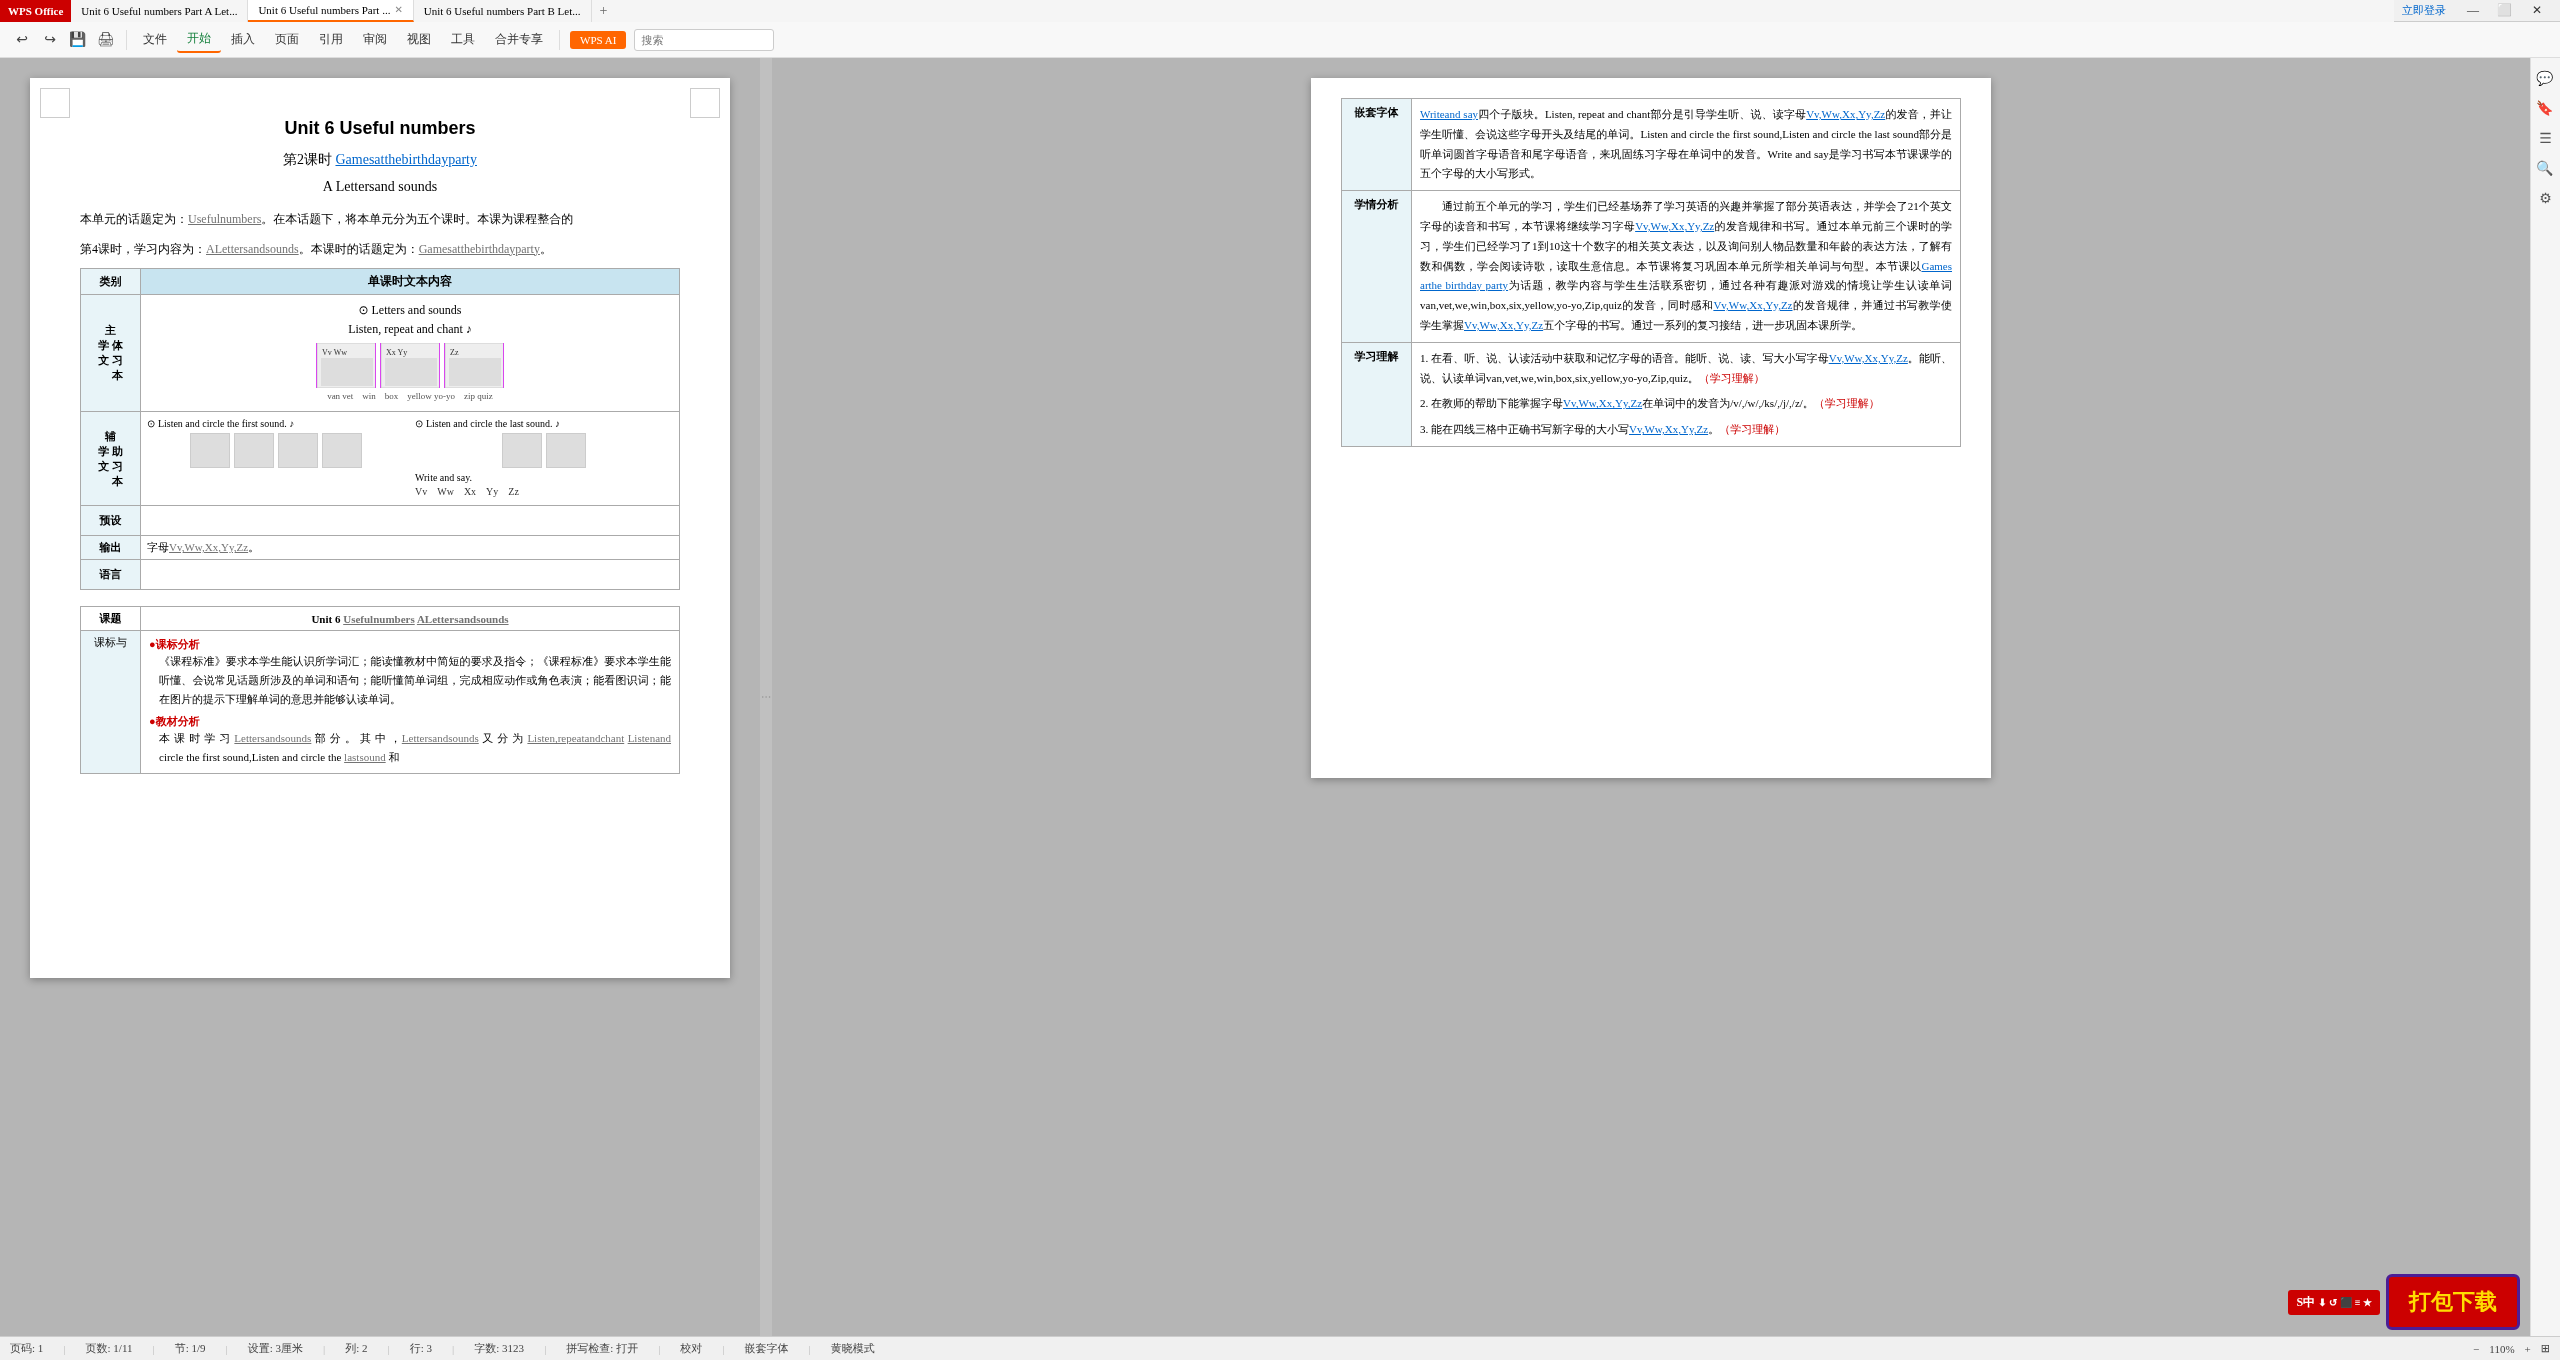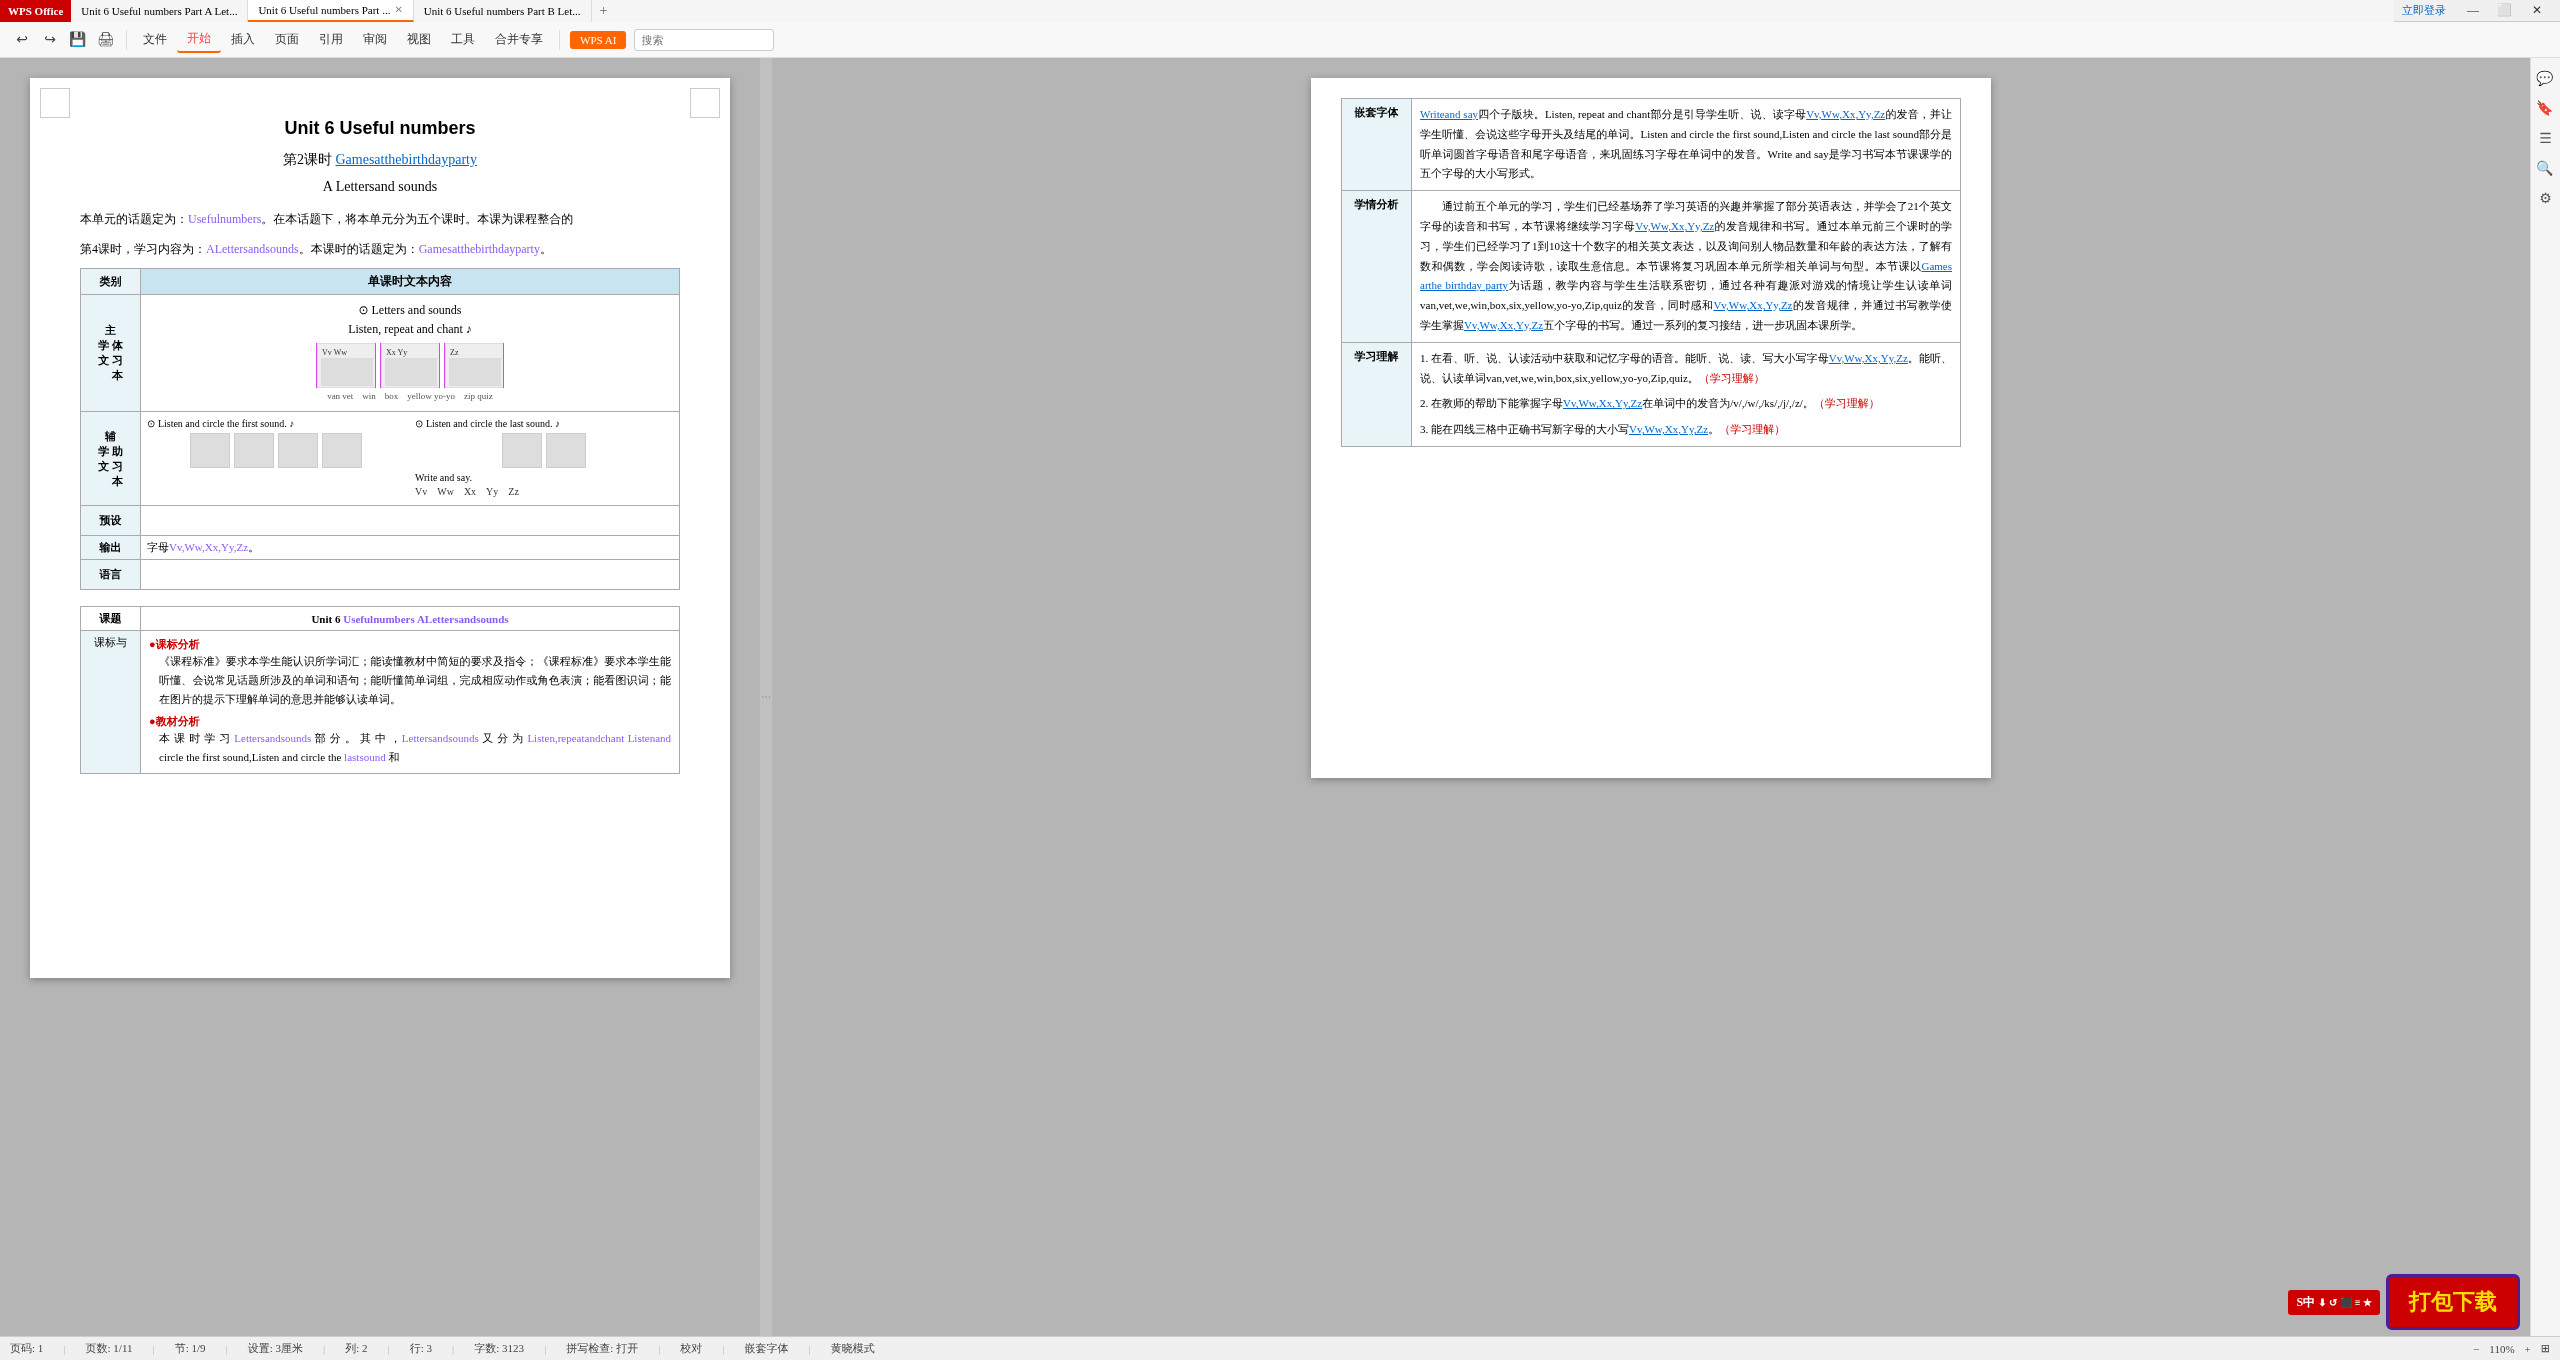--- a/index.html
+++ b/index.html
@@ -13,21 +13,21 @@
     .tab-item.active { background: white; border-bottom: 2px solid #ff6600; }
     .tab-close { margin-left: 4px; font-size: 10px; color: #888; }
     .tab-new { padding: 0 8px; font-size: 14px; color: #666; cursor: pointer; display: flex; align-items: center; }
     #win-controls { display: flex; align-items: center; gap: 2px; padding: 0 8px; }
     .win-btn { width: 30px; height: 18px; display: flex; align-items: center; justify-content: center; font-size: 12px; cursor: pointer; color: #333; }
 
     
     #menubar { position: absolute; top: 22px; left: 0; width: 2560px; height: 36px; background: #f8f8f8; border-bottom: 1px solid #ddd; display: flex; align-items: center; padding: 0 8px; z-index: 100; }
     .menu-group { display: flex; align-items: center; gap: 0; }
     .menu-item { padding: 4px 10px; font-size: 12px; cursor: pointer; border-radius: 3px; white-space: nowrap; color: #333; }
-    .menu-item.active-tab { color: #ef4444; border-bottom: 2px solid #ff6600; }
+    .menu-item.active-tab { color: #15803d; border-bottom: 2px solid #ff6600; }
     .toolbar-sep { width: 1px; height: 20px; background: #ddd; margin: 0 6px; }
     .toolbar-icon { width: 28px; height: 28px; display: flex; align-items: center; justify-content: center; cursor: pointer; border-radius: 3px; font-size: 14px; color: #444; }
     #ai-btn { background: #ff6600; color: white; padding: 3px 10px; border-radius: 3px; font-size: 11px; cursor: pointer; margin-left: 4px; }
     #search-box { margin-left: 8px; display: flex; align-items: center; }
     #search-box input { height: 22px; border: 1px solid #ccc; border-radius: 3px; padding: 0 6px; font-size: 11px; width: 140px; }
 
     
     #right-sidebar { position: absolute; top: 58px; right: 0; width: 30px; height: calc(100% - 58px); background: #f5f5f5; border-left: 1px solid #ddd; display: flex; flex-direction: column; align-items: center; padding-top: 8px; gap: 6px; z-index: 50; }
     .sidebar-icon { width: 24px; height: 24px; display: flex; align-items: center; justify-content: center; font-size: 14px; color: #555; cursor: pointer; }
 
@@ -66,21 +66,21 @@
     .cell-content { display: flex; flex-direction: column; align-items: center; }
     .cell-images { display: flex; gap: 4px; align-items: center; justify-content: center; }
     .img-placeholder { width: 60px; height: 45px; background: #ddd; border: 1px solid #d946ef; display: flex; align-items: center; justify-content: center; font-size: 9px; color: #666; }
     .img-placeholder-sm { width: 40px; height: 35px; background: #ddd; border: 1px solid #ccc; }
 
     
     .course-table { width: 100%; border-collapse: collapse; font-size: 11px; margin-top: 10px; }
     .course-table th, .course-table td { border: 1px solid #aaa; padding: 4px 6px; }
     .course-table .td-label { background: #e8f4f8; text-align: center; font-weight: normal; width: 60px; vertical-align: top; }
     .bullet-text { color: #cc0000; font-weight: bold; }
-    .link-text { color: #8b5cf6; }
+    .link-text { color: #737373; text-decoration: underline; }
     .indent-para { font-size: 11px; line-height: 1.7; margin-left: 10px; text-align: justify; }
 
     
     .right-table { width: 100%; border-collapse: collapse; font-size: 11px; }
     .right-table th, .right-table td { border: 1px solid #aaa; padding: 6px 8px; vertical-align: top; }
     .right-table .label-cell { background: #e8f4f8; text-align: center; width: 70px; font-weight: bold; }
     .right-text { font-size: 11px; line-height: 1.8; text-align: justify; }
     .right-link { color: #0066cc; text-decoration: underline; }
 
     

